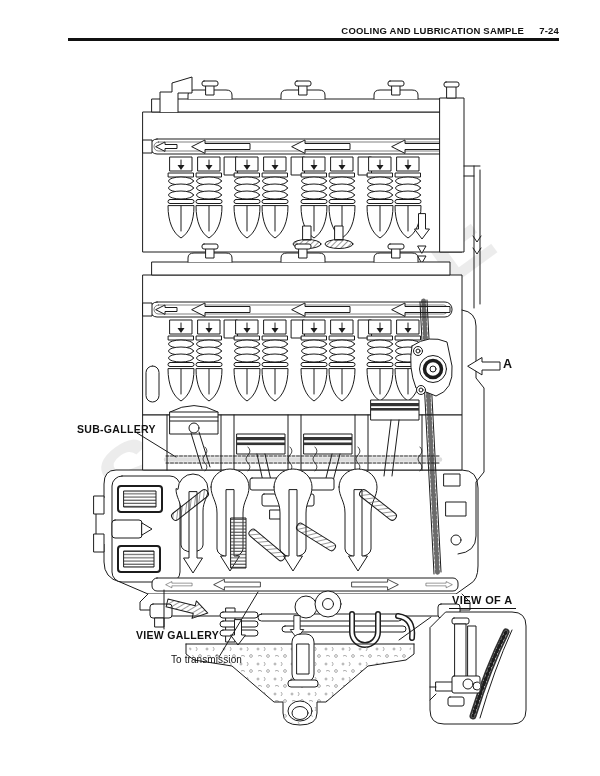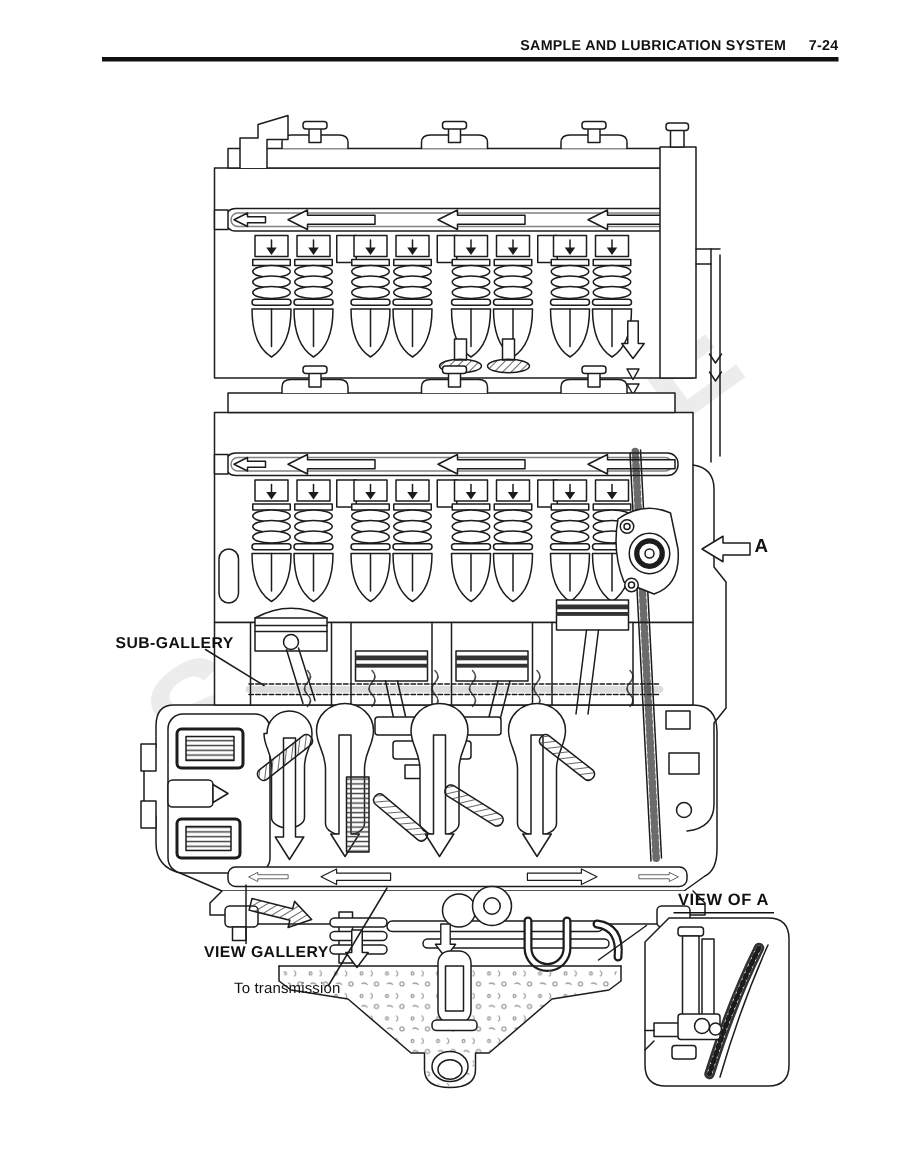--- a/index.html
+++ b/index.html
@@ -9,40 +9,40 @@
     margin:0 auto;
   }
   .hdr{
     position:absolute;top:25px;right:41px;display:flex;gap:15px;align-items:baseline;
     font-weight:700;font-size:9.5px;letter-spacing:.2px;white-space:nowrap;
   }
   .hdr-rule{position:absolute;left:68px;right:41px;top:38px;height:2.6px;background:#111;}
   .fig-label{
     position:absolute;font-size:10.5px;font-weight:700;letter-spacing:.3px;white-space:nowrap;
   }
-  .fig-label.light{font-weight:400;font-size:10px;letter-spacing:.1px;}
+  .fig-label.light{font-weight:400;font-size:10px;letter-spacing:.1px;margin-left:15px;}
   .view-title{
     position:absolute;left:449px;top:594px;font-size:11px;font-weight:700;
     padding:0 3px 2px 3px;border-bottom:1.5px solid #111;letter-spacing:.4px;
   }
   .a-label{position:absolute;left:503px;top:357px;font-size:12.5px;font-weight:600;}
   .watermark{
     position:absolute;left:20px;top:300px;width:560px;text-align:center;
     font-size:96px;font-weight:700;letter-spacing:12px;color:rgba(0,0,0,0.075);
     transform:rotate(-36deg);transform-origin:50% 50%;pointer-events:none;user-select:none;
   }
   svg{position:absolute;left:0;top:0;}
 </style>
 </head>
 <body>
 
 <div id="page">
 
   <div class="hdr">
-    <span>SAMPLE AND LUBRICATION SYSTEM</span>
+    <span>COOLING AND LUBRICATION SAMPLE</span>
     <span>7-24</span>
   </div>
   <div class="hdr-rule"></div>
 
   <div class="watermark">SAMPLE</div>
 
   <svg width="600" height="776" viewBox="0 0 600 776">
     <defs>
       <pattern id="hatch" width="4" height="4" patternUnits="userSpaceOnUse" patternTransform="rotate(45)">
         <line x1="0" y1="0" x2="0" y2="4" stroke="#555" stroke-width="1.2"></line>

